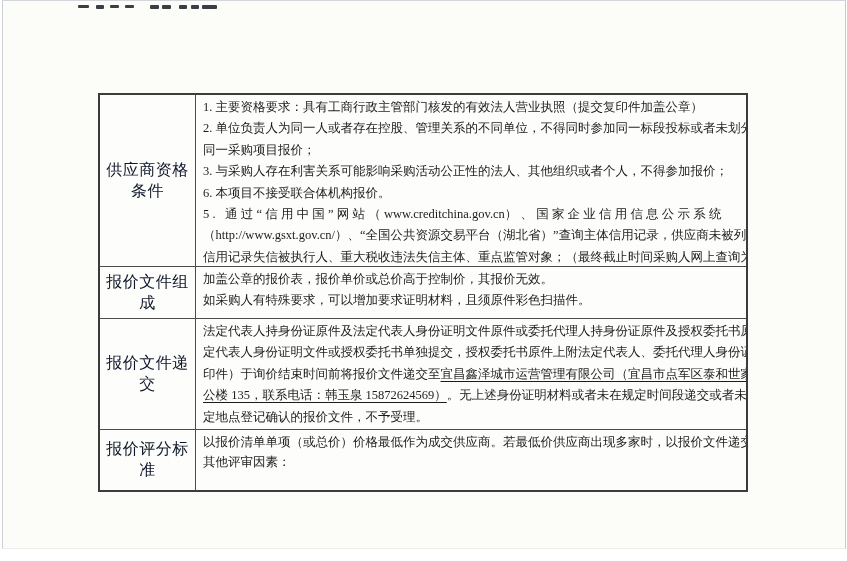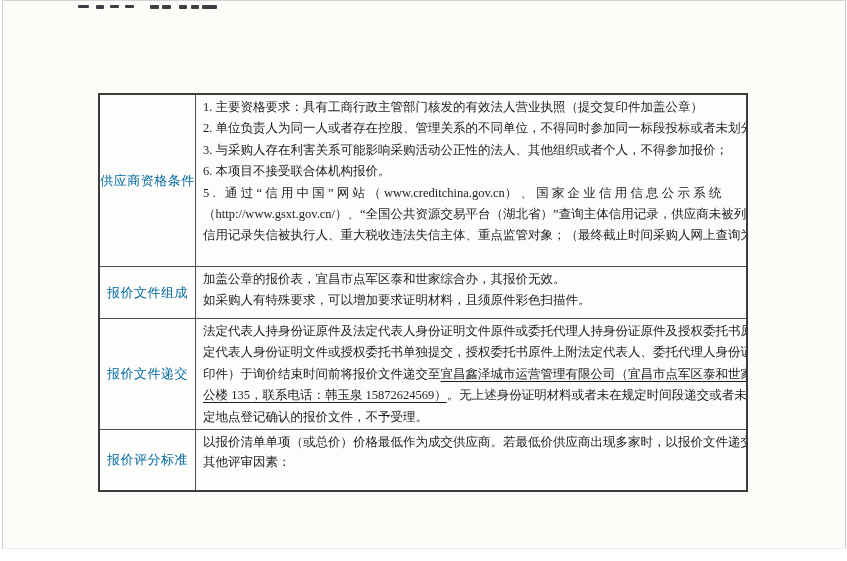--- a/index.html
+++ b/index.html
@@ -40,21 +40,21 @@
   .row{display:flex;box-sizing:border-box;}
   .row + .row{border-top:1px solid #4c4c4c;}
   .row:nth-child(1){height:171px;}
   .row:nth-child(2){height:52px;}
   .row:nth-child(3){height:111px;}
   .row:nth-child(4){height:61px;}
   .label-cell{
     width:96px;flex:0 0 96px;
     display:flex;align-items:center;justify-content:center;
     border-right:1px solid #4c4c4c;
-    font-size:13px;color:#0369a1;letter-spacing:0.5px;
+    font-size:16px;color:#0f172a;letter-spacing:0.5px;
     box-sizing:border-box;text-align:center;font-family:Liberation Serif, serif;
   }
   .content-cell{
     flex:1;padding:2px 4px 0 7px;
     font-size:12.5px;color:#1c1c1c;
     box-sizing:border-box;overflow:hidden;
   }
   .line{line-height:21.4px;white-space:nowrap;}
   .row:nth-child(4) .line{line-height:20px;}
   .u{text-decoration:underline;text-underline-offset:3px;}
@@ -74,31 +74,32 @@
       <i></i>
       <i></i>
       <i></i>
   </div>
   <div class="doc-table" id="docTable">
       <div class="row">
         <div class="label-cell">供应商资格条件</div>
         <div class="content-cell">
           <div class="line"><span>1. 主要资格要求：具有工商行政主管部门核发的有效法人营业执照（提交复印件加盖公章）</span></div>
           <div class="line"><span>2. 单位负责人为同一人或者存在控股、管理关系的不同单位，不得同时参加同一标段投标或者未划分标段的</span></div>
+          <div class="line"><span>同一采购项目报价；</span></div>
           <div class="line"><span>3. 与采购人存在利害关系可能影响采购活动公正性的法人、其他组织或者个人，不得参加报价；</span></div>
           <div class="line"><span>6. 本项目不接受联合体机构报价。</span></div>
           <div class="line"><span class="spread">5. 通过“信用中国”网站（</span><span>www.creditchina.gov.cn</span><span class="spread">）、国家企业信用信息公示系统</span></div>
           <div class="line"><span>（http://www.gsxt.gov.cn/）、“全国公共资源交易平台（湖北省）”查询主体信用记录，供应商未被列入</span></div>
           <div class="line"><span>信用记录失信被执行人、重大税收违法失信主体、重点监管对象；（最终截止时间采购人网上查询为准。）</span></div>
         </div>
       </div>
       <div class="row">
         <div class="label-cell">报价文件组成</div>
         <div class="content-cell">
-          <div class="line"><span>加盖公章的报价表，宜昌市点军区泰和世家综合办，其报价无效。</span></div>
+          <div class="line"><span>加盖公章的报价表，报价单价或总价高于控制价，其报价无效。</span></div>
           <div class="line"><span>如采购人有特殊要求，可以增加要求证明材料，且须原件彩色扫描件。</span></div>
         </div>
       </div>
       <div class="row">
         <div class="label-cell">报价文件递交</div>
         <div class="content-cell">
           <div class="line"><span>法定代表人持身份证原件及法定代表人身份证明文件原件或委托代理人持身份证原件及授权委托书原件（法</span></div>
           <div class="line"><span>定代表人身份证明文件或授权委托书单独提交，授权委托书原件上附法定代表人、委托代理人身份证正反复</span></div>
           <div class="line"><span>印件）于询价结束时间前将报价文件递交至</span><span class="u">宜昌鑫泽城市运营管理有限公司（宜昌市点军区泰和世家综合办</span></div>
           <div class="line"><span class="u">公楼 135，联系电话：韩玉泉 15872624569）</span><span>。无上述身份证明材料或者未在规定时间段递交或者未送达至指</span></div>

